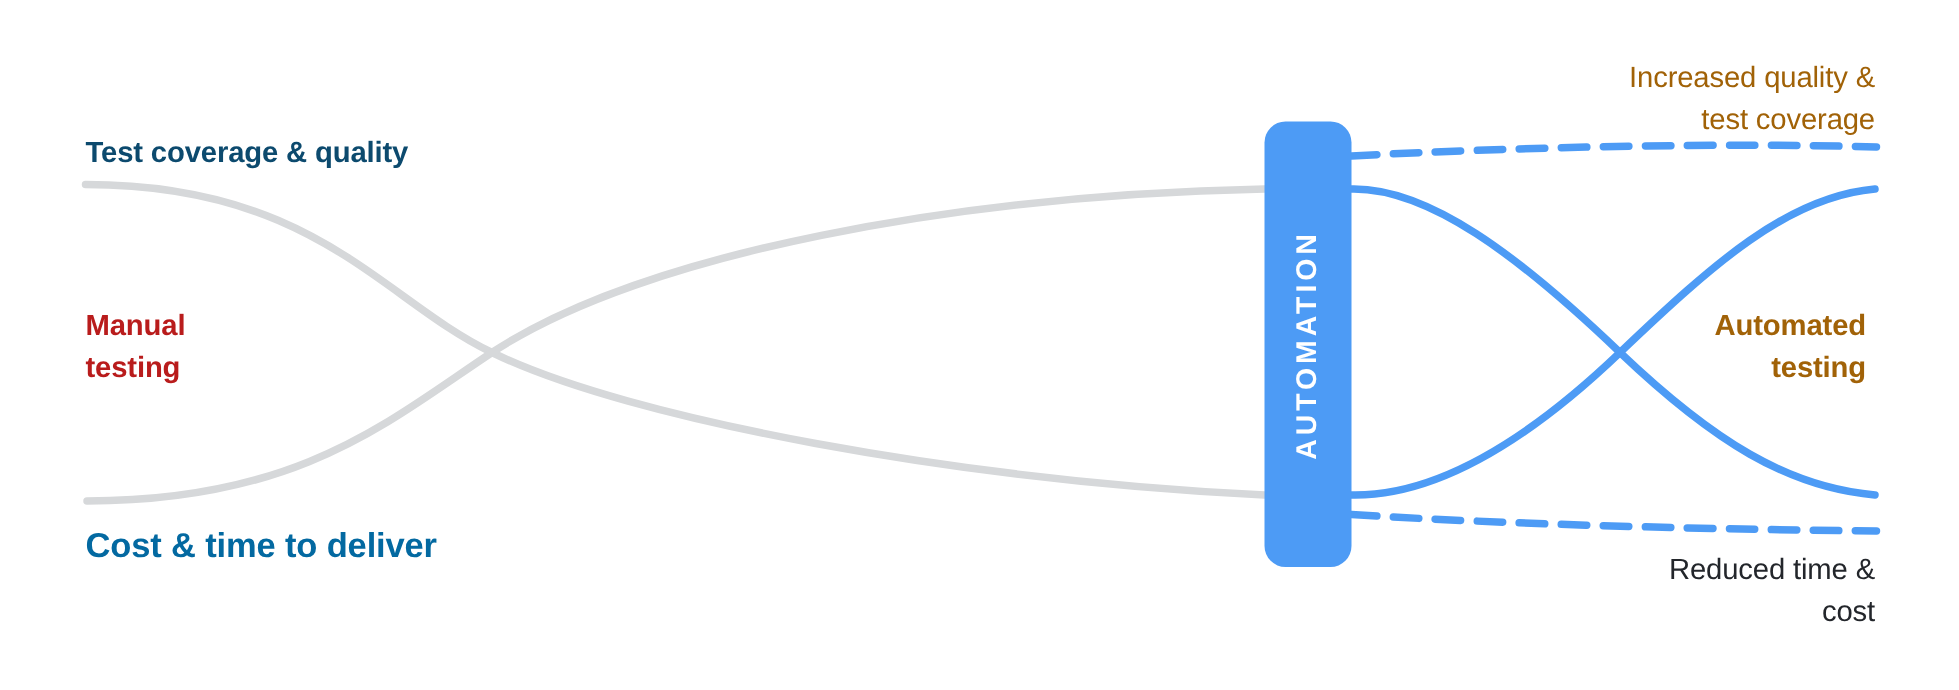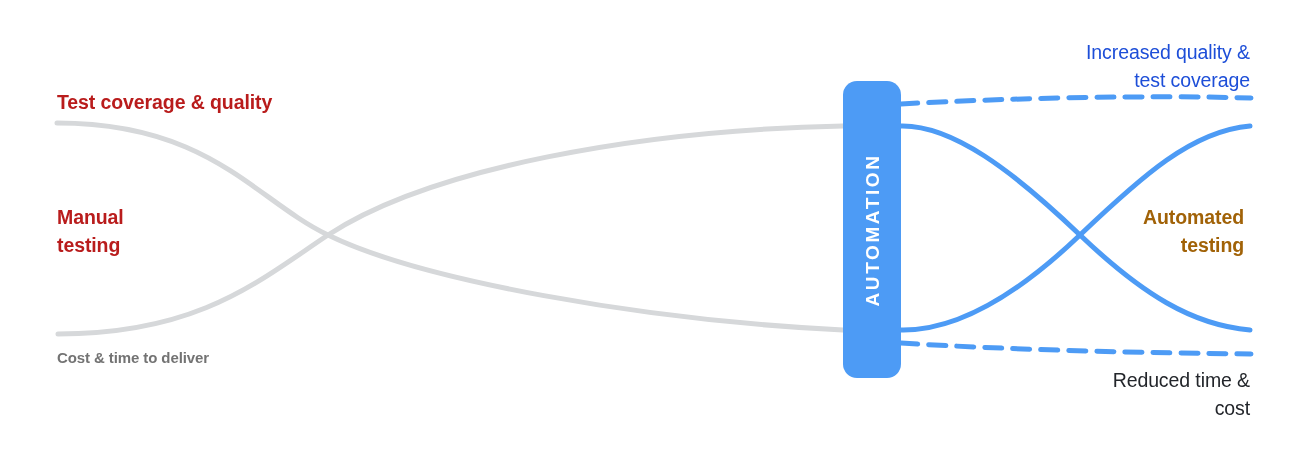--- a/index.html
+++ b/index.html
@@ -32,42 +32,42 @@
     position: absolute;
     white-space: pre-line;
     line-height: 1.45;
     letter-spacing: -0.1px;
   }
   #label-test-coverage {
     left: 57px;
     top: 88px;
     font-size: 19.5px;
     font-weight: 700;
-    color: #b91c1c;
+    color: #0c4a6e;
   }
   #label-manual-testing {
     left: 57px;
     top: 203px;
     font-size: 19.5px;
     font-weight: 700;
     color: #b91c1c;
   }
   #label-cost-time {
     left: 57px;
     top: 347px;
-    font-size: 15px;
+    font-size: 23px;
     font-weight: 700;
-    color: #737373;
+    color: #0369a1;
   }
   #label-increased-quality {
     right: 56px;
     top: 38px;
     font-size: 19.5px;
     font-weight: 400;
-    color: #1d4ed8;
+    color: #a16207;
     text-align: right;
   }
   #label-automated-testing {
     right: 62px;
     top: 203px;
     font-size: 19.5px;
     font-weight: 700;
     color: #a16207;
     text-align: right;
   }

